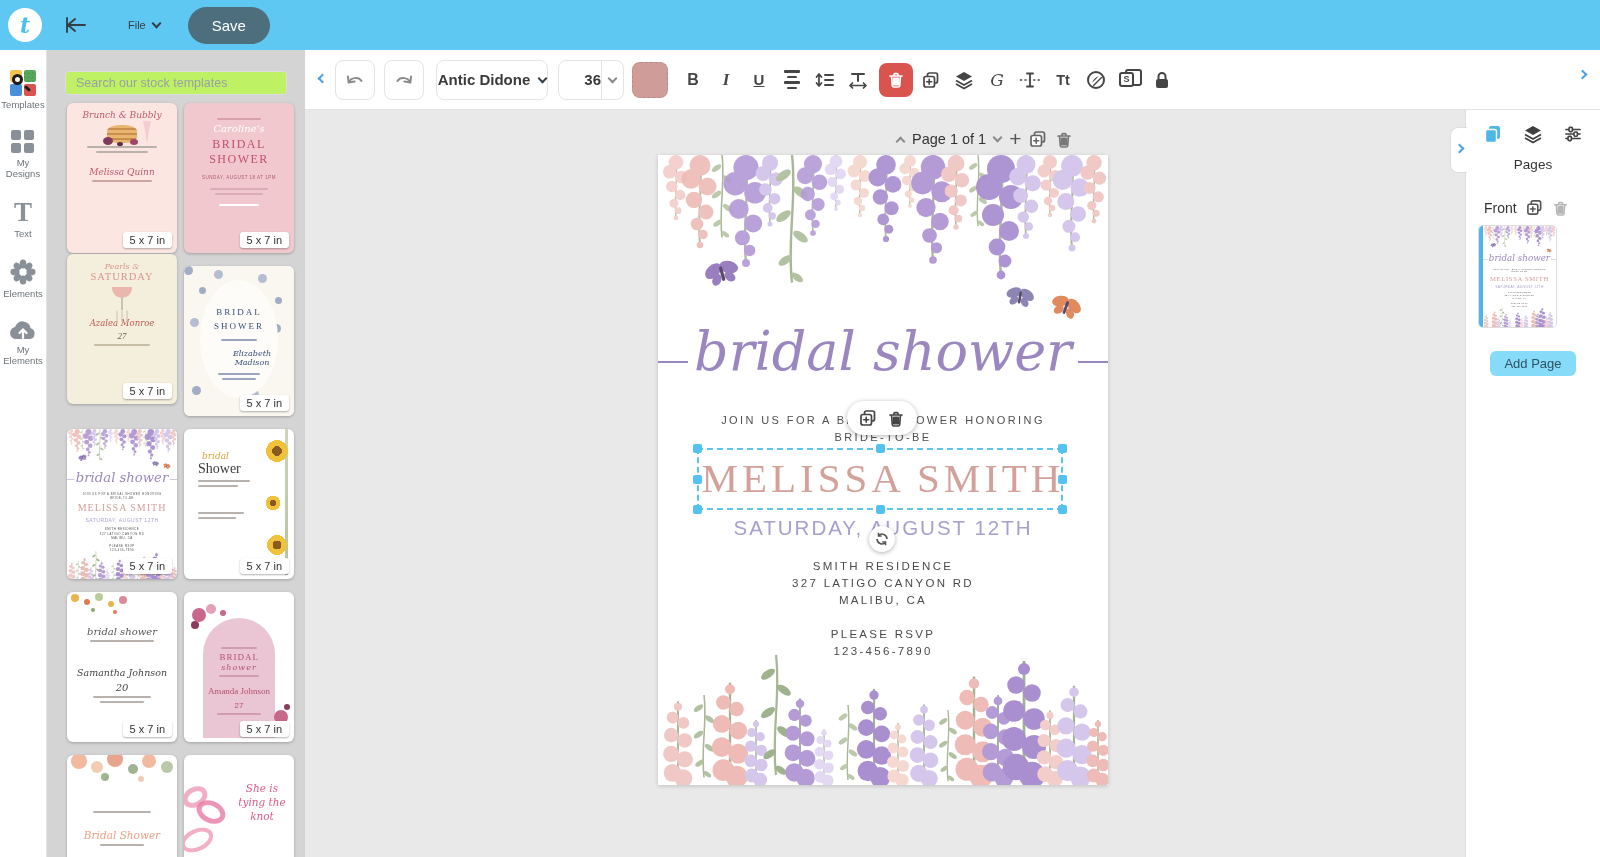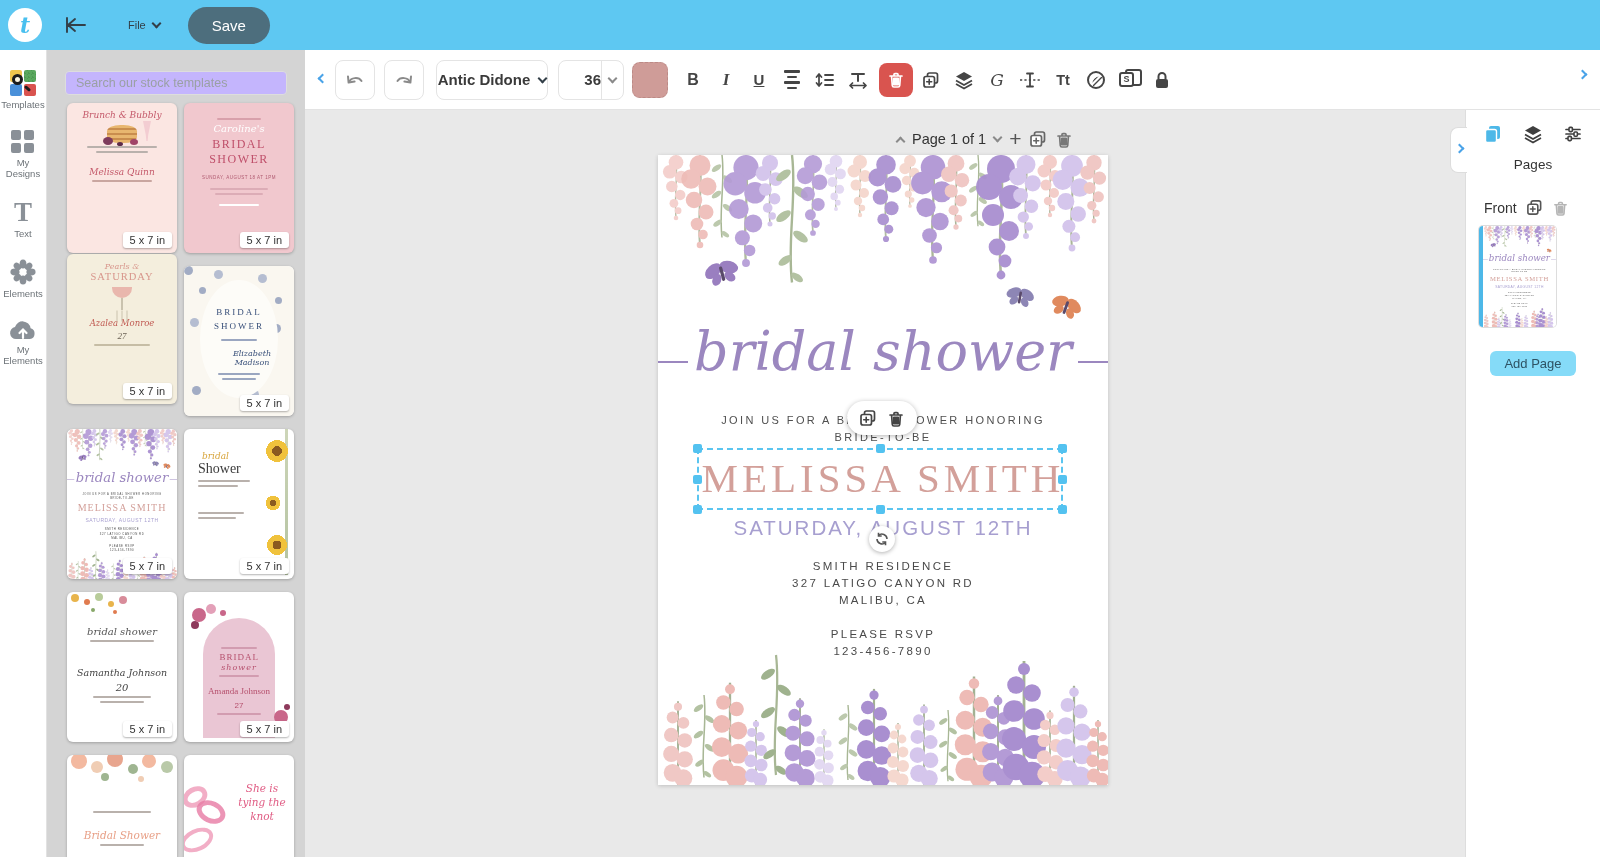--- a/index.html
+++ b/index.html
@@ -36,21 +36,21 @@
   .q3 { left:0; bottom:0; background:#4a90d9; }
   .q4 { right:0; bottom:0; background:#d9534f; }
   .tpl-icon .mag { position:absolute; left:2px; top:4px; width:11px; height:11px; border:3px solid #1c1c1c; border-radius:50%; background:rgba(255,255,255,.85); }
   .tpl-icon .mag::after { content:""; position:absolute; left:9px; top:10px; width:7px; height:3px; background:#1c1c1c; transform:rotate(40deg); border-radius:2px; }
   .grid-icon { width:24px; height:24px; display:grid; grid-template-columns:10px 10px; grid-template-rows:10px 10px; gap:3px; }
   .grid-icon i { background:#8a9097; border-radius:2px; }
   .text-icon { font-family:"Liberation Serif",serif; font-size:27px; font-weight:bold; color:#8a9097; line-height:26px; }
 
   
   .tpanel { position:absolute; left:47px; top:50px; width:258px; height:807px; background:#d4d4d4; overflow:hidden; z-index:20; }
-  .search { position:absolute; left:18px; top:21px; width:222px; height:24px; background:#c4b5fd; border:1px solid #ddd; border-radius:4px; font-size:12.5px; color:#444; padding:0 10px; outline:none; }
+  .search { position:absolute; left:18px; top:21px; width:222px; height:24px; background:#bef264; border:1px solid #ddd; border-radius:4px; font-size:12.5px; color:#444; padding:0 10px; outline:none; }
   .search::placeholder { color:#9aa0a4; }
   .card { position:absolute; width:110px; height:150px; border-radius:6px; box-shadow:0 1px 3px rgba(0,0,0,.25); overflow:hidden; cursor:pointer; background:#fff; }
   .badge { position:absolute; right:5px; bottom:5px; background:#fff; border-radius:3px; box-shadow:0 1px 2px rgba(0,0,0,.3); font-size:11px; color:#333; padding:2px 7px; z-index:5; }
   .b { height:2px; border-radius:1px; margin:3px auto; background:#b9b1ac; }
   .ct { text-align:center; }
   .script { font-family:"DejaVu Serif",serif; font-style:italic; }
 
   .c1 { background:#fbe6e2; padding-top:7px; }
   .c1 .t { color:#c4596a; font-size:9px; }
   .c1 .pan { width:30px; height:18px; margin:5px auto 0; background:repeating-linear-gradient(#e8b66f 0 3px,#c98d4e 3px 5px); border-radius:45% / 35%; position:relative; }

